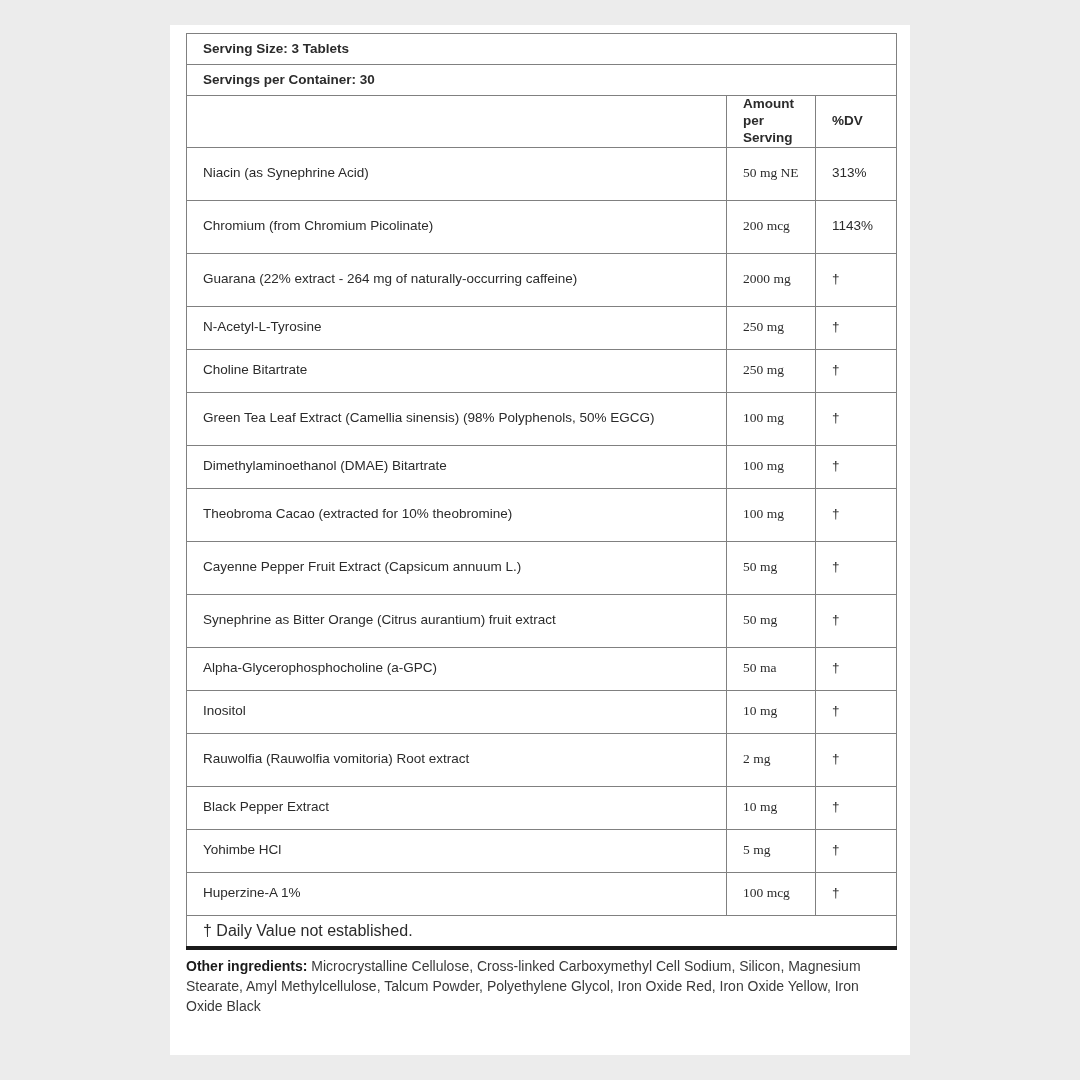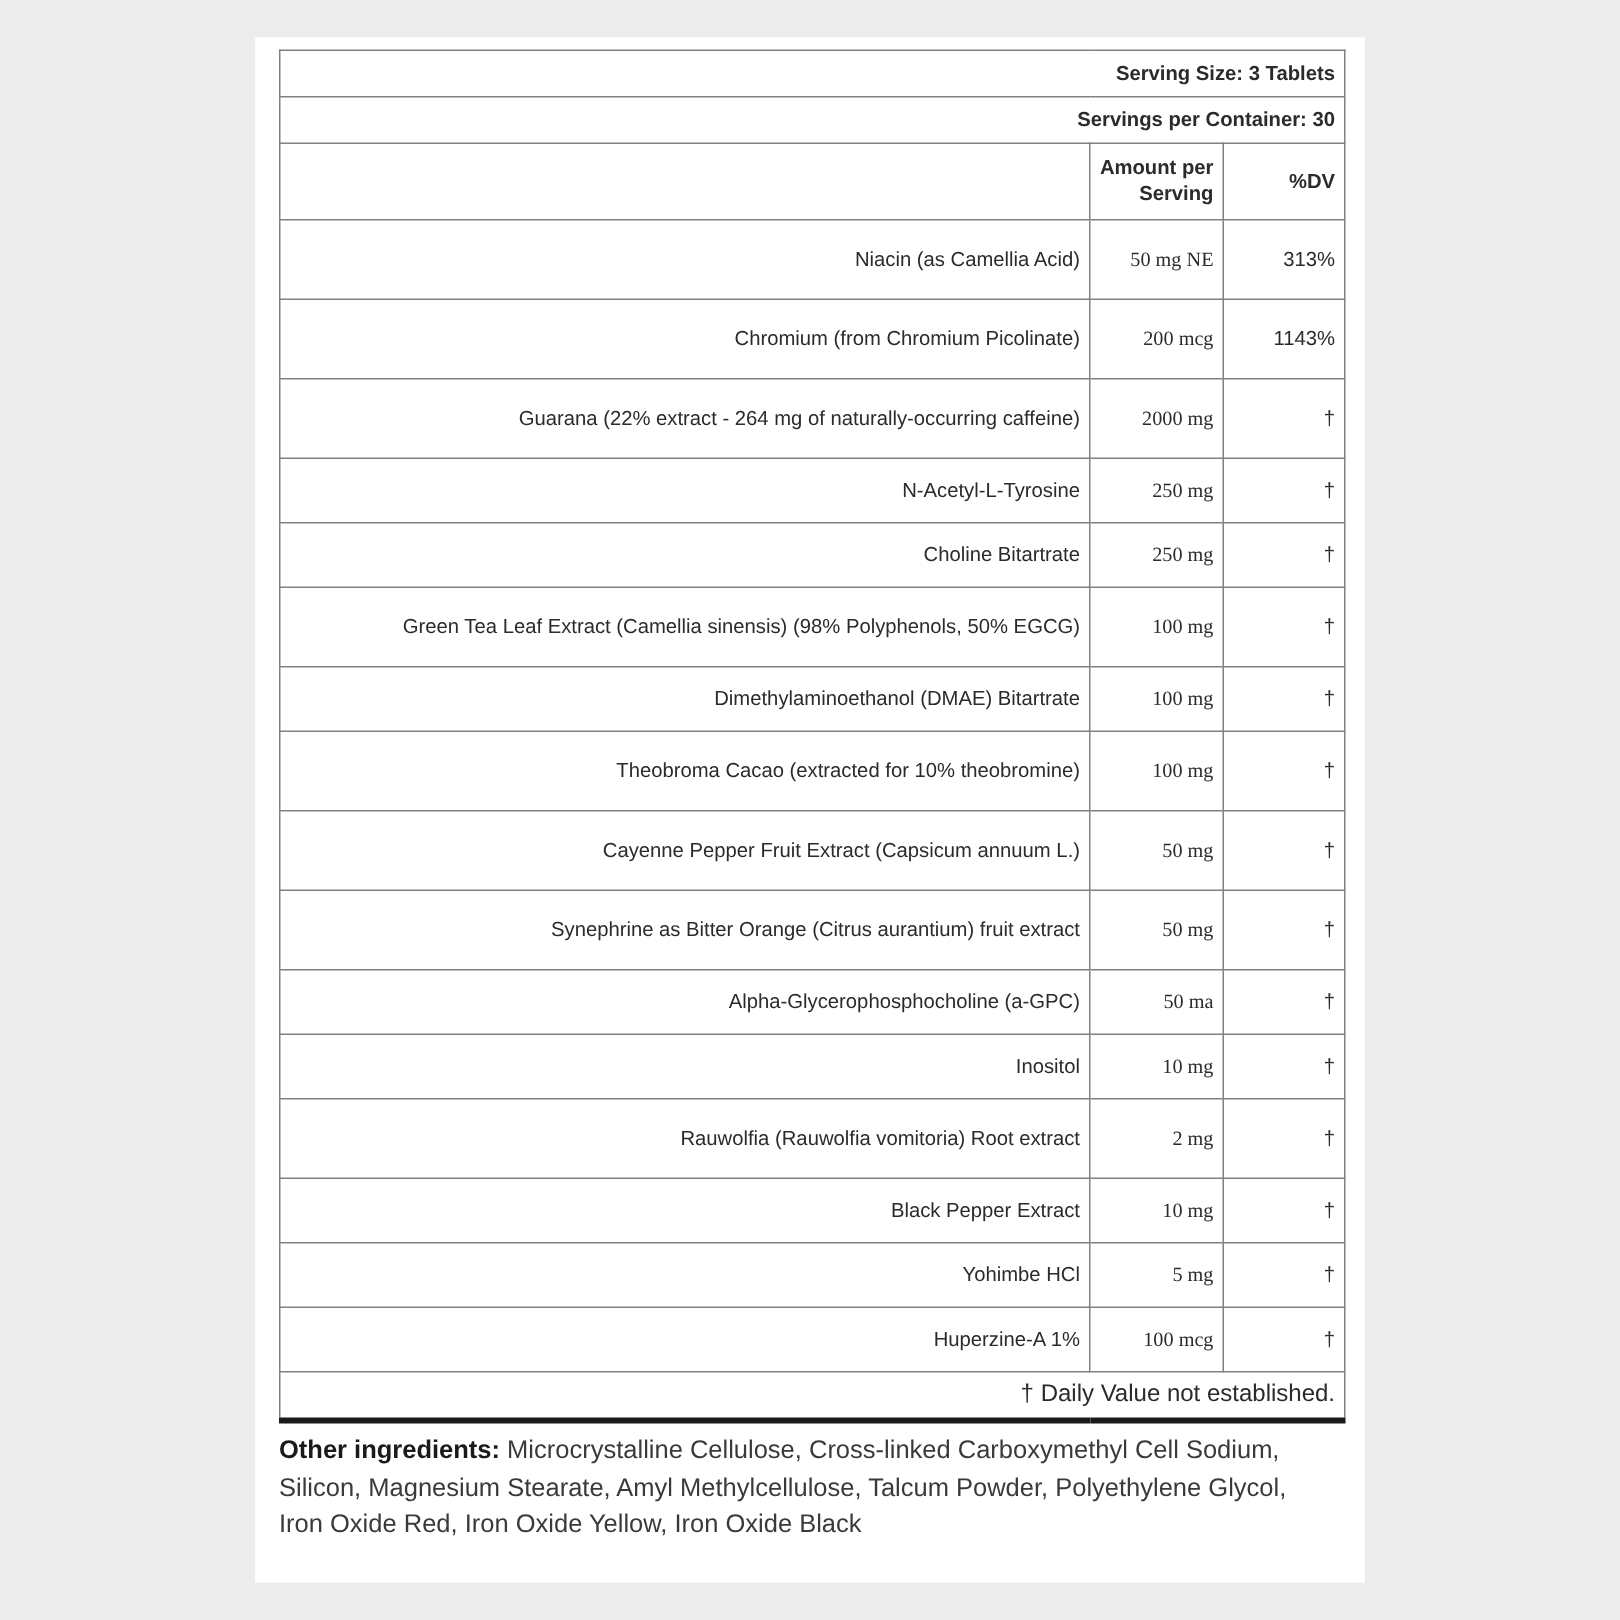--- a/index.html
+++ b/index.html
@@ -35,23 +35,23 @@
     border-collapse: collapse;
     table-layout: fixed;
     background: #ffffff;
   }
 
   table.facts td {
     border: 1px solid #808080;
     color: #2b2b2b;
     font-size: 13.5px;
     line-height: 1.25;
-    text-align: right;
+    text-align: left;
     vertical-align: middle;
-    padding: 0 6px;
+    padding: 0 16px;
   }
 
   
   col.c-name { width: 540px; }
   col.c-amt  { width: 89px; }
   col.c-dv   { width: 81px; }
 
   td.serving {
     font-weight: bold;
     font-size: 13.5px;
@@ -75,21 +75,21 @@
 
   tr.footnote td {
     height: 30px;
     font-size: 16px;
     border-bottom: 4px solid #1a1a1a;
   }
 
   #other-ing {
     margin-top: 6px;
     width: 700px;
-    font-size: 17px;
+    font-size: 14px;
     line-height: 1.45;
     color: #3a3a3a;
     text-align: left;
   }
   #other-ing .oi-label {
     font-weight: bold;
     color: #1a1a1a;
   }
 </style>
 </head>
@@ -110,21 +110,21 @@
           </tr>
           <tr>
             <td class="serving" colspan="3">Servings per Container: 30</td>
           </tr>
           <tr>
             <td class="blankhead"></td>
             <td class="colhead">Amount per Serving</td>
             <td class="colhead">%DV</td>
           </tr>
           <tr class="tall">
-            <td class="ing-name">Niacin (as Camellia Acid)</td>
+            <td class="ing-name">Niacin (as Synephrine Acid)</td>
             <td class="ing-amt">50 mg NE</td>
             <td class="ing-dv">313%</td>
           </tr>
           <tr class="tall">
             <td class="ing-name">Chromium (from Chromium Picolinate)</td>
             <td class="ing-amt">200 mcg</td>
             <td class="ing-dv">1143%</td>
           </tr>
           <tr class="tall">
             <td class="ing-name">Guarana (22% extract - 264 mg of naturally-occurring caffeine)</td>

